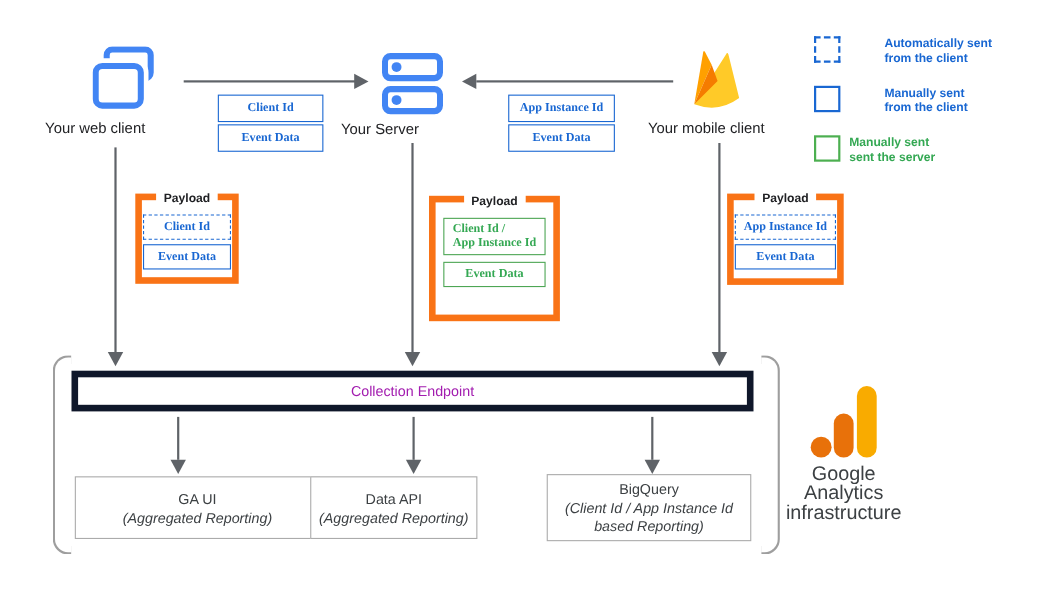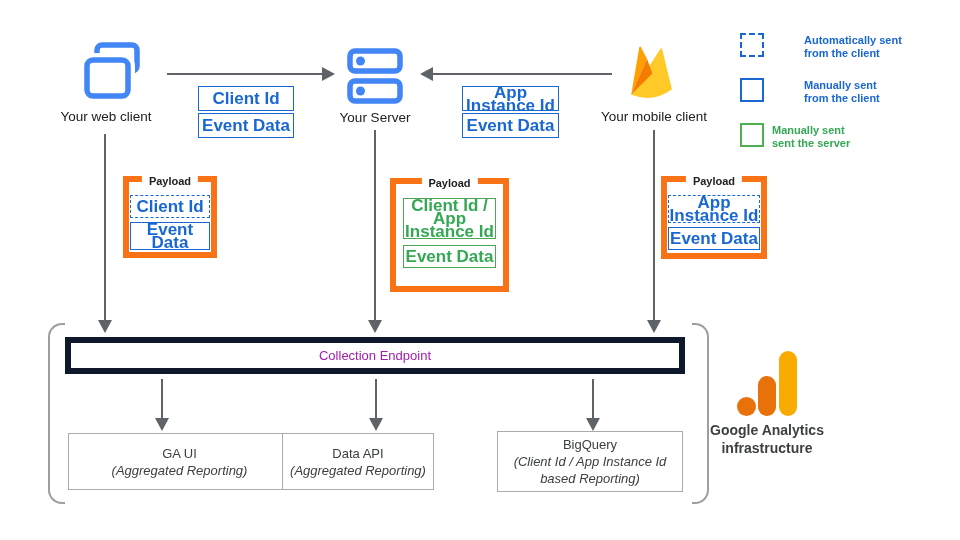--- a/index.html
+++ b/index.html
@@ -1,25 +1,25 @@
 <!DOCTYPE html>
 <html><head>
 <meta charset="utf-8">
 <style>
   html,body{margin:0;padding:0;background:#fff;}
   .stage{position:relative;width:960px;height:540px;background:#fff;overflow:hidden;
          font-family:"Liberation Sans",sans-serif;}
   .abs{position:absolute;}
 
-  .node-label{font-size:13.5px;font-weight:500;color:#202124;text-align:center;}
+  .node-label{font-size:13.5px;font-weight:500;color:#202124;text-align:left;}
 
   
-  .tag{display:flex;align-items:center;justify-content:center;text-align:center;
+  .tag{display:flex;align-items:center;justify-content:center;
        background:#fff;border:1.5px solid #1967D2;color:#1967D2;
-       font-size:17px;font-weight:bold;line-height:13px;white-space:pre-line;}
+       font-size:11px;font-weight:bold;line-height:13px;white-space:pre-line;font-family:Liberation Serif, serif;}
   .tag.dashed{border-style:dashed;}
   .tag.green{border-color:#4DA654;color:#34A853;}
 
   
   .payload{border:6px solid #f97316;background:#fff;display:flex;flex-direction:column;
            align-items:center;gap:4px;box-sizing:border-box;}
   .payload-title{position:absolute;top:-7px;left:50%;transform:translateX(-50%);
                  background:#fff;padding:0 7px;font-size:11px;font-weight:bold;
                  color:#202124;white-space:nowrap;}
   .payload .tag{width:80px;min-height:23px;box-sizing:border-box;}
@@ -49,21 +49,21 @@
 
   
   .bracket-left{border:2px solid #9E9E9E;border-right:none;border-radius:14px 0 0 14px;}
   .bracket-right{border:2px solid #9E9E9E;border-left:none;border-radius:0 14px 14px 0;}
   .endpoint-box{border:6px solid #0f172a;background:#fff;display:flex;align-items:center;
                 justify-content:center;font-size:13px;color:#a21caf;box-sizing:border-box;}
   .output-box{border:1px solid #ABABAB;background:#fff;display:flex;flex-direction:column;
               align-items:center;justify-content:center;text-align:center;
               font-size:13px;color:#3C4043;line-height:17px;box-sizing:border-box;padding:0 4px;}
   .output-sub{font-style:italic;white-space:pre-line;}
-  .brand-label{font-size:14px;color:#3C4043;line-height:18px;text-align:center;font-weight:bold;}
+  .brand-label{font-size:18px;color:#3C4043;line-height:18px;text-align:center;}
 </style>
 </head>
 <body>
 
 <div class="stage">
 
   <svg class="abs" style="left:84px;top:42px" width="58" height="60" viewBox="0 0 58 60">
     <rect x="13" y="3" width="40" height="26" rx="5" fill="#fff" stroke="#4285F4" stroke-width="5.5"></rect>
     <rect x="3" y="18" width="41" height="36" rx="6" fill="#fff" stroke="#fff" stroke-width="14"></rect>
     <rect x="3" y="18" width="41" height="36" rx="6" fill="#fff" stroke="#4285F4" stroke-width="5.5"></rect>

